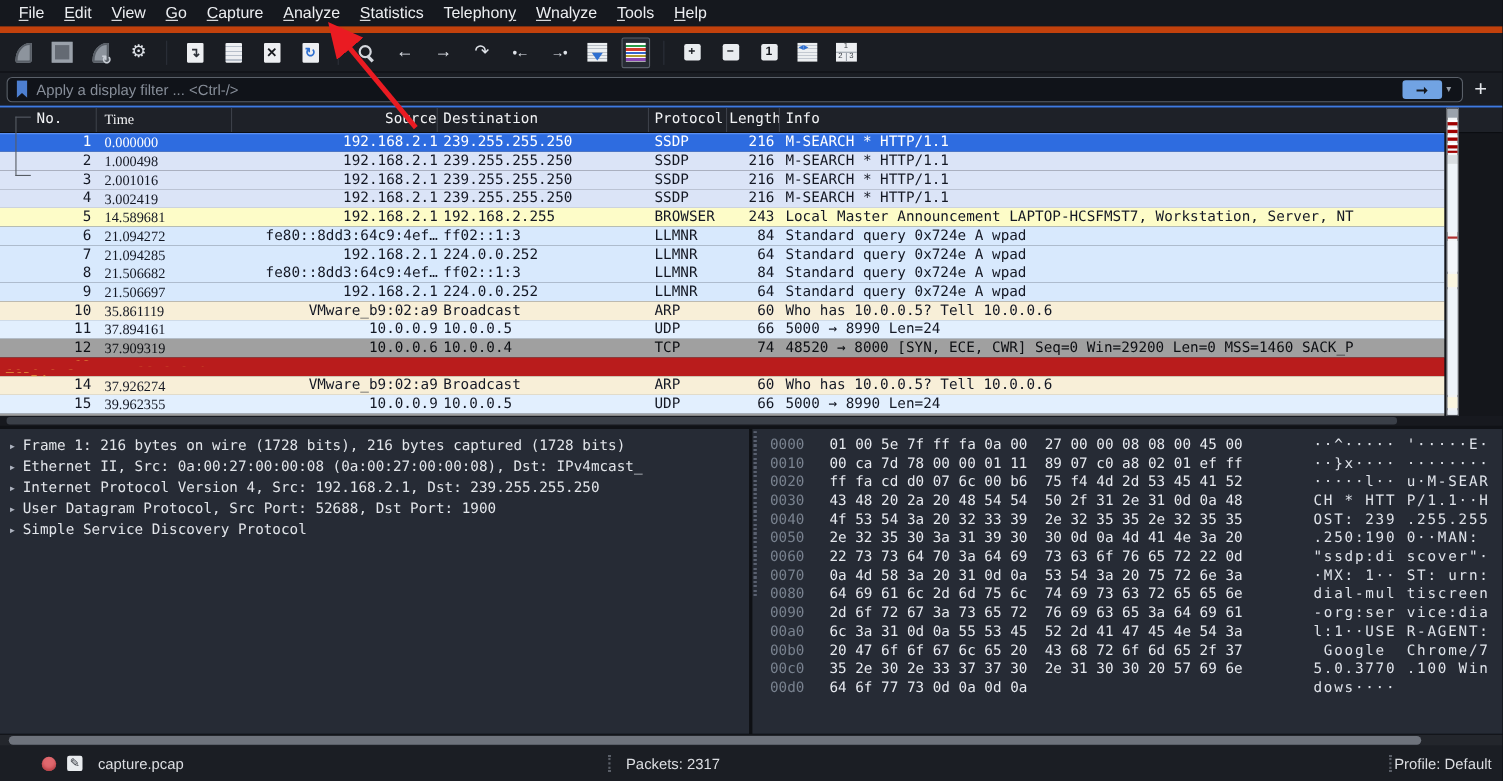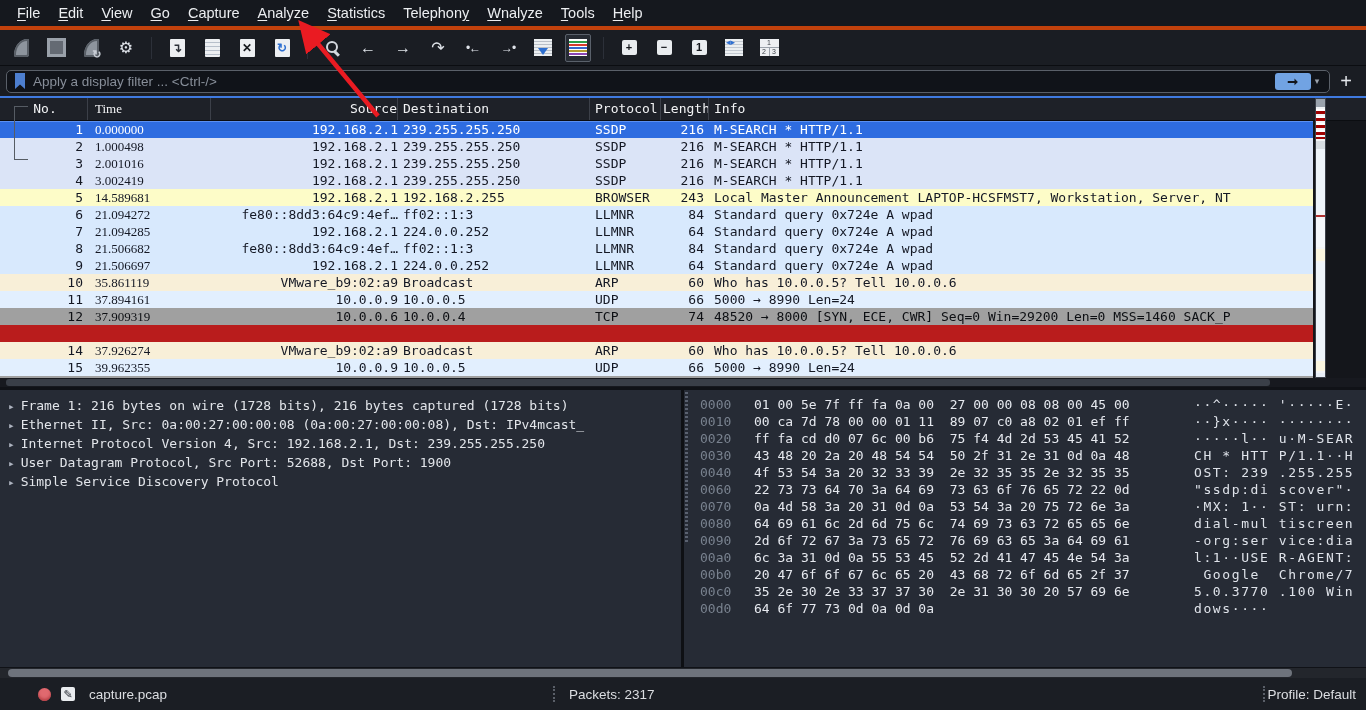--- a/index.html
+++ b/index.html
@@ -2,22 +2,22 @@
 <html><head>
 <meta charset="utf-8">
 <style>
   html,body{margin:0;padding:0;background:#101217;}
   body{width:1366px;height:710px;position:relative;overflow:hidden;
        font-family:"Liberation Sans",sans-serif;color:#e8eaed;}
   .mono{font-family:"DejaVu Sans Mono",monospace;}
 
   
   #menubar{position:absolute;left:0;top:0;width:1366px;height:30px;background:#15181e;
-           display:flex;align-items:center;padding-left:8px;box-sizing:border-box;
-           border-bottom:4px solid #c2410c;}
+           display:flex;padding-left:8px;box-sizing:border-box;
+           border-bottom:6px solid #c2410c;}
   .menu-item{padding:4px 9px;font-size:14.5px;color:#eceef1;cursor:default;}
   .menu-item .u{text-decoration:underline;text-underline-offset:2px;}
 
   
   #toolbar{position:absolute;left:0;top:30px;width:1366px;height:36px;background:#1a1d23;
            display:flex;align-items:center;gap:9px;padding-left:8px;box-sizing:border-box;
            border-bottom:1px solid #0b0d11;}
   .tb{width:26px;height:28px;display:flex;align-items:center;justify-content:center;
       background:transparent;border:1px solid transparent;padding:0;position:relative;}
   .tb.active{background:#262b33;border:1px solid #5a616b;border-radius:2px;}
@@ -442,20 +442,21 @@
     </div>
   <div id="hexpane" class="mono">
     <div id="hex-vscroll">
       <div class="thumb"></div>
     </div>
   <div class="hrow"><span class="hoff">0000</span><span class="hhex">01 00 5e 7f ff fa 0a 00  27 00 00 08 08 00 45 00</span><span class="hascii">··^····· '·····E·</span></div>
       <div class="hrow"><span class="hoff">0010</span><span class="hhex">00 ca 7d 78 00 00 01 11  89 07 c0 a8 02 01 ef ff</span><span class="hascii">··}x···· ········</span></div>
       <div class="hrow"><span class="hoff">0020</span><span class="hhex">ff fa cd d0 07 6c 00 b6  75 f4 4d 2d 53 45 41 52</span><span class="hascii">·····l·· u·M-SEAR</span></div>
       <div class="hrow"><span class="hoff">0030</span><span class="hhex">43 48 20 2a 20 48 54 54  50 2f 31 2e 31 0d 0a 48</span><span class="hascii">CH * HTT P/1.1··H</span></div>
       <div class="hrow"><span class="hoff">0040</span><span class="hhex">4f 53 54 3a 20 32 33 39  2e 32 35 35 2e 32 35 35</span><span class="hascii">OST: 239 .255.255</span></div>
+      <div class="hrow"><span class="hoff">0050</span><span class="hhex">2e 32 35 30 3a 31 39 30  30 0d 0a 4d 41 4e 3a 20</span><span class="hascii">.250:190 0··MAN: </span></div>
       <div class="hrow"><span class="hoff">0060</span><span class="hhex">22 73 73 64 70 3a 64 69  73 63 6f 76 65 72 22 0d</span><span class="hascii">"ssdp:di scover"·</span></div>
       <div class="hrow"><span class="hoff">0070</span><span class="hhex">0a 4d 58 3a 20 31 0d 0a  53 54 3a 20 75 72 6e 3a</span><span class="hascii">·MX: 1·· ST: urn:</span></div>
       <div class="hrow"><span class="hoff">0080</span><span class="hhex">64 69 61 6c 2d 6d 75 6c  74 69 73 63 72 65 65 6e</span><span class="hascii">dial-mul tiscreen</span></div>
       <div class="hrow"><span class="hoff">0090</span><span class="hhex">2d 6f 72 67 3a 73 65 72  76 69 63 65 3a 64 69 61</span><span class="hascii">-org:ser vice:dia</span></div>
       <div class="hrow"><span class="hoff">00a0</span><span class="hhex">6c 3a 31 0d 0a 55 53 45  52 2d 41 47 45 4e 54 3a</span><span class="hascii">l:1··USE R-AGENT:</span></div>
       <div class="hrow"><span class="hoff">00b0</span><span class="hhex">20 47 6f 6f 67 6c 65 20  43 68 72 6f 6d 65 2f 37</span><span class="hascii"> Google  Chrome/7</span></div>
       <div class="hrow"><span class="hoff">00c0</span><span class="hhex">35 2e 30 2e 33 37 37 30  2e 31 30 30 20 57 69 6e</span><span class="hascii">5.0.3770 .100 Win</span></div>
       <div class="hrow"><span class="hoff">00d0</span><span class="hhex">64 6f 77 73 0d 0a 0d 0a</span><span class="hascii">dows····</span></div>
     </div>
 </div>

